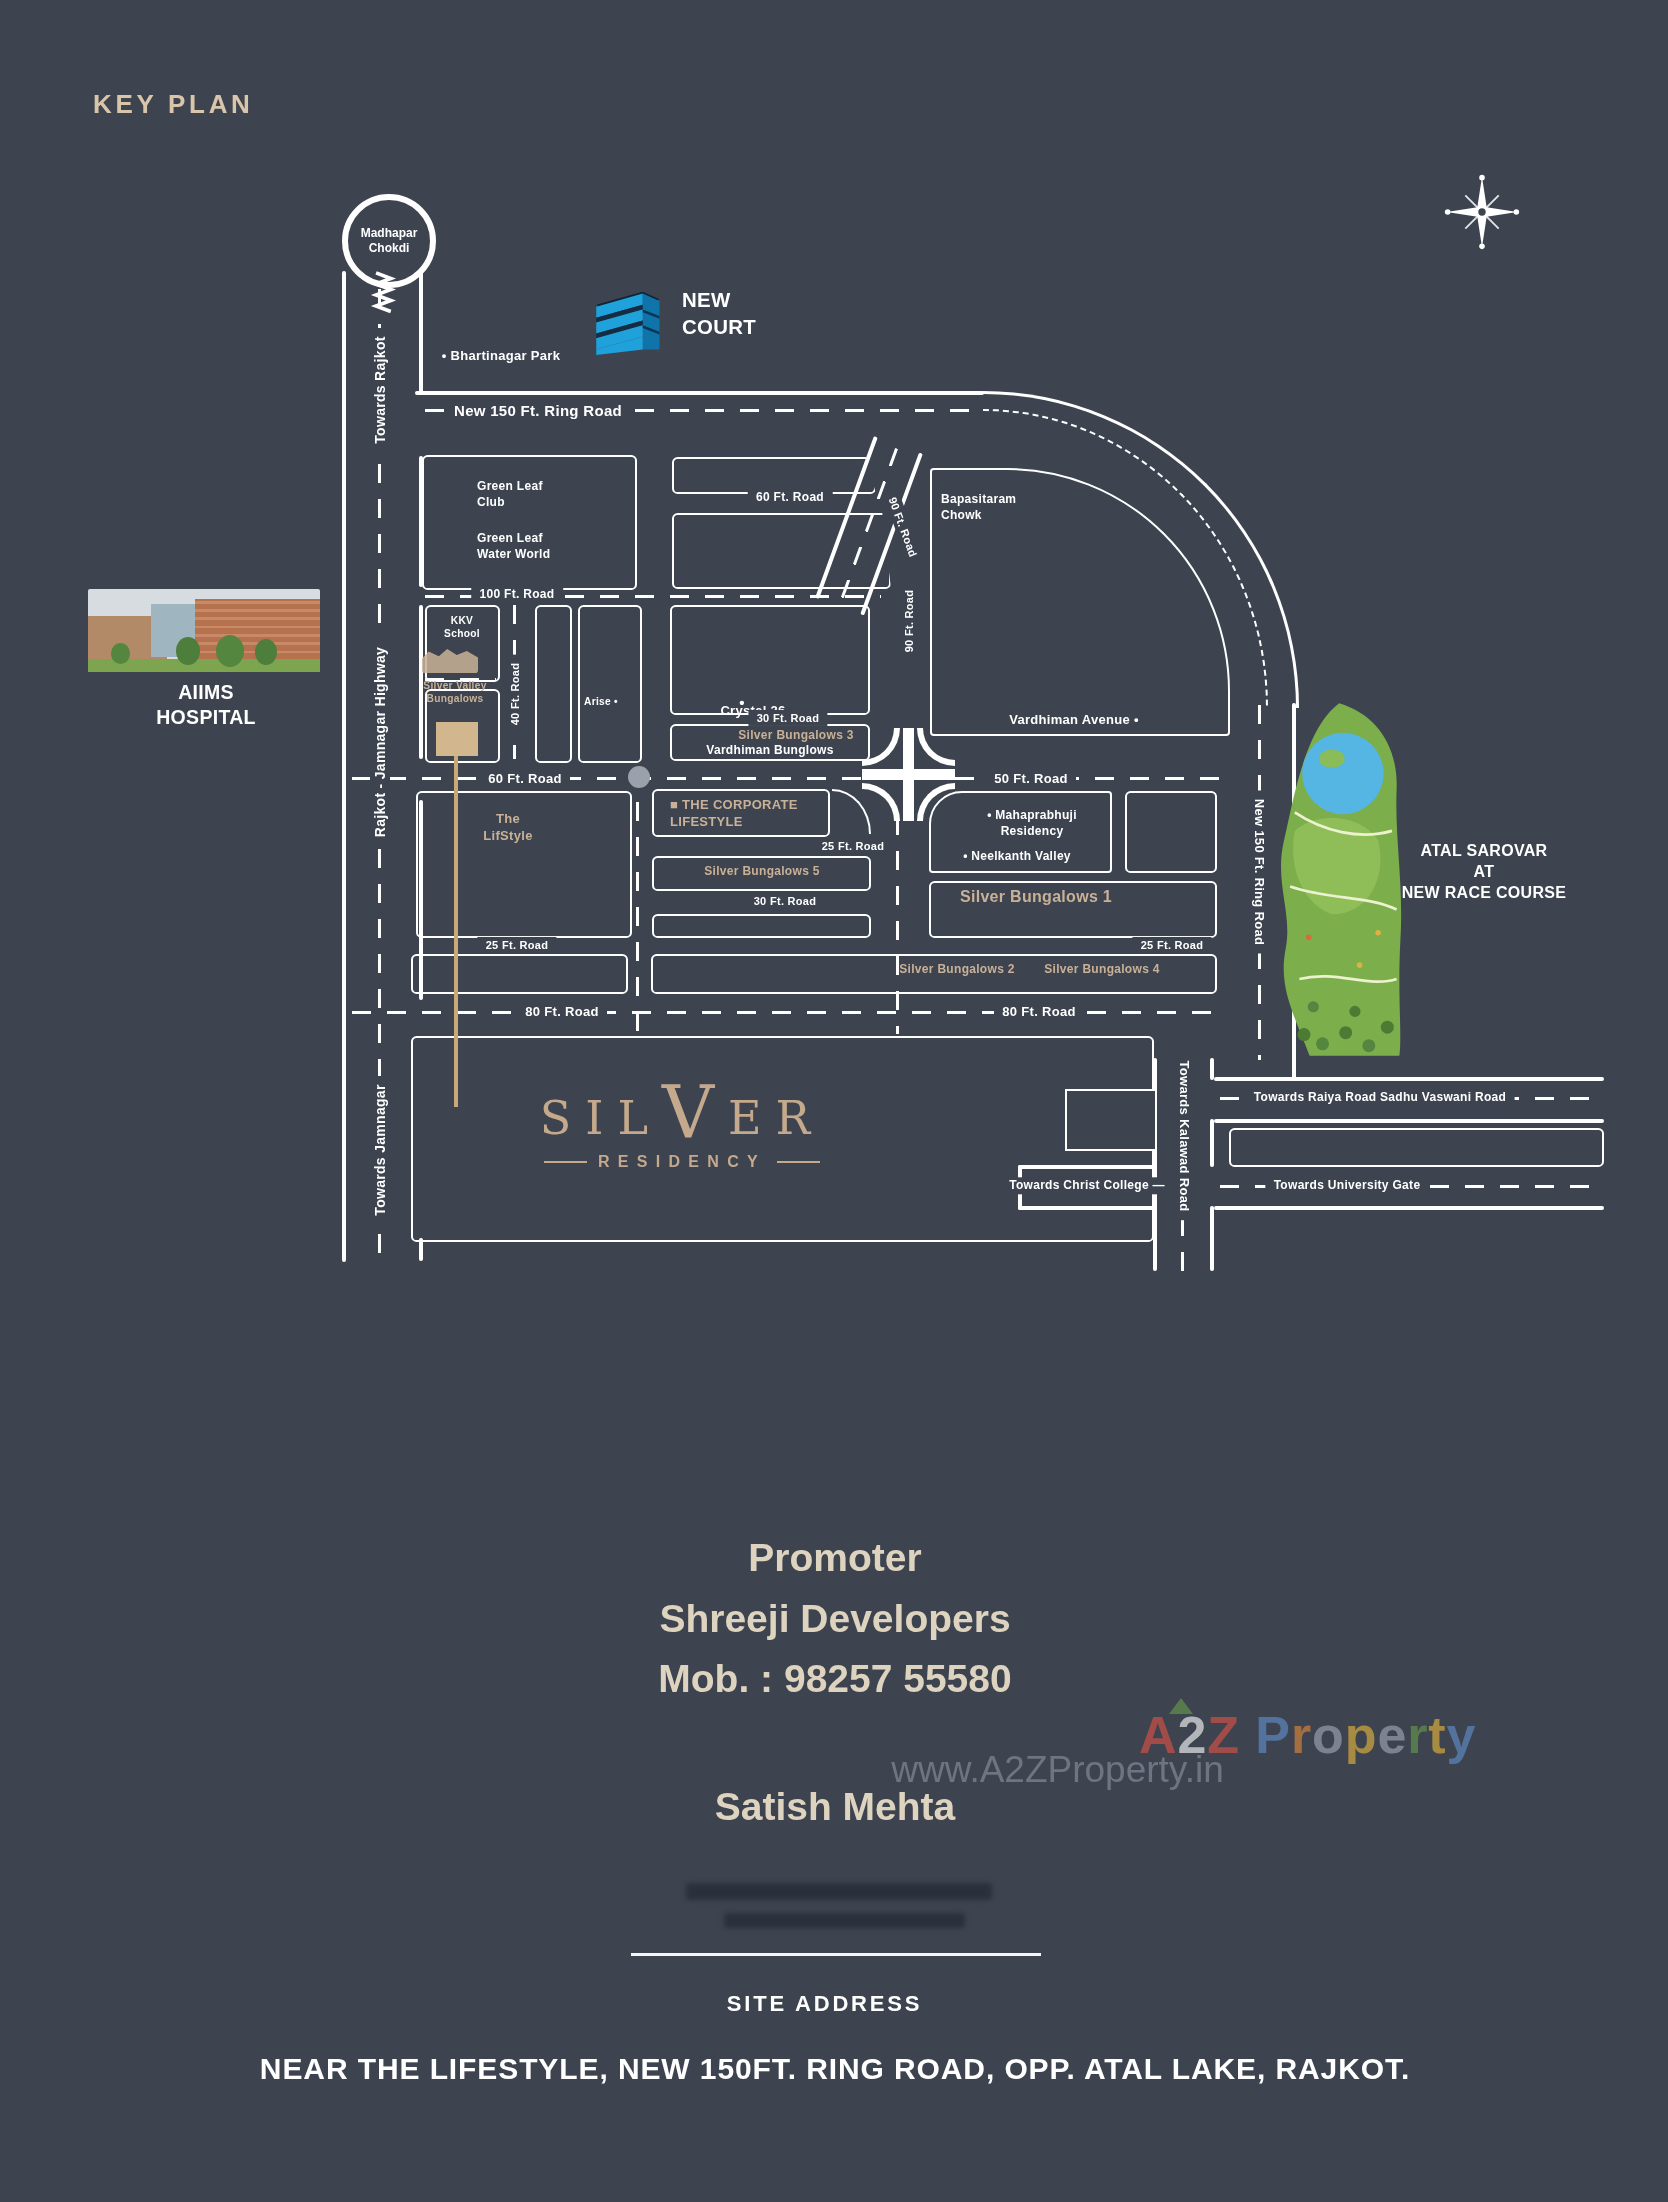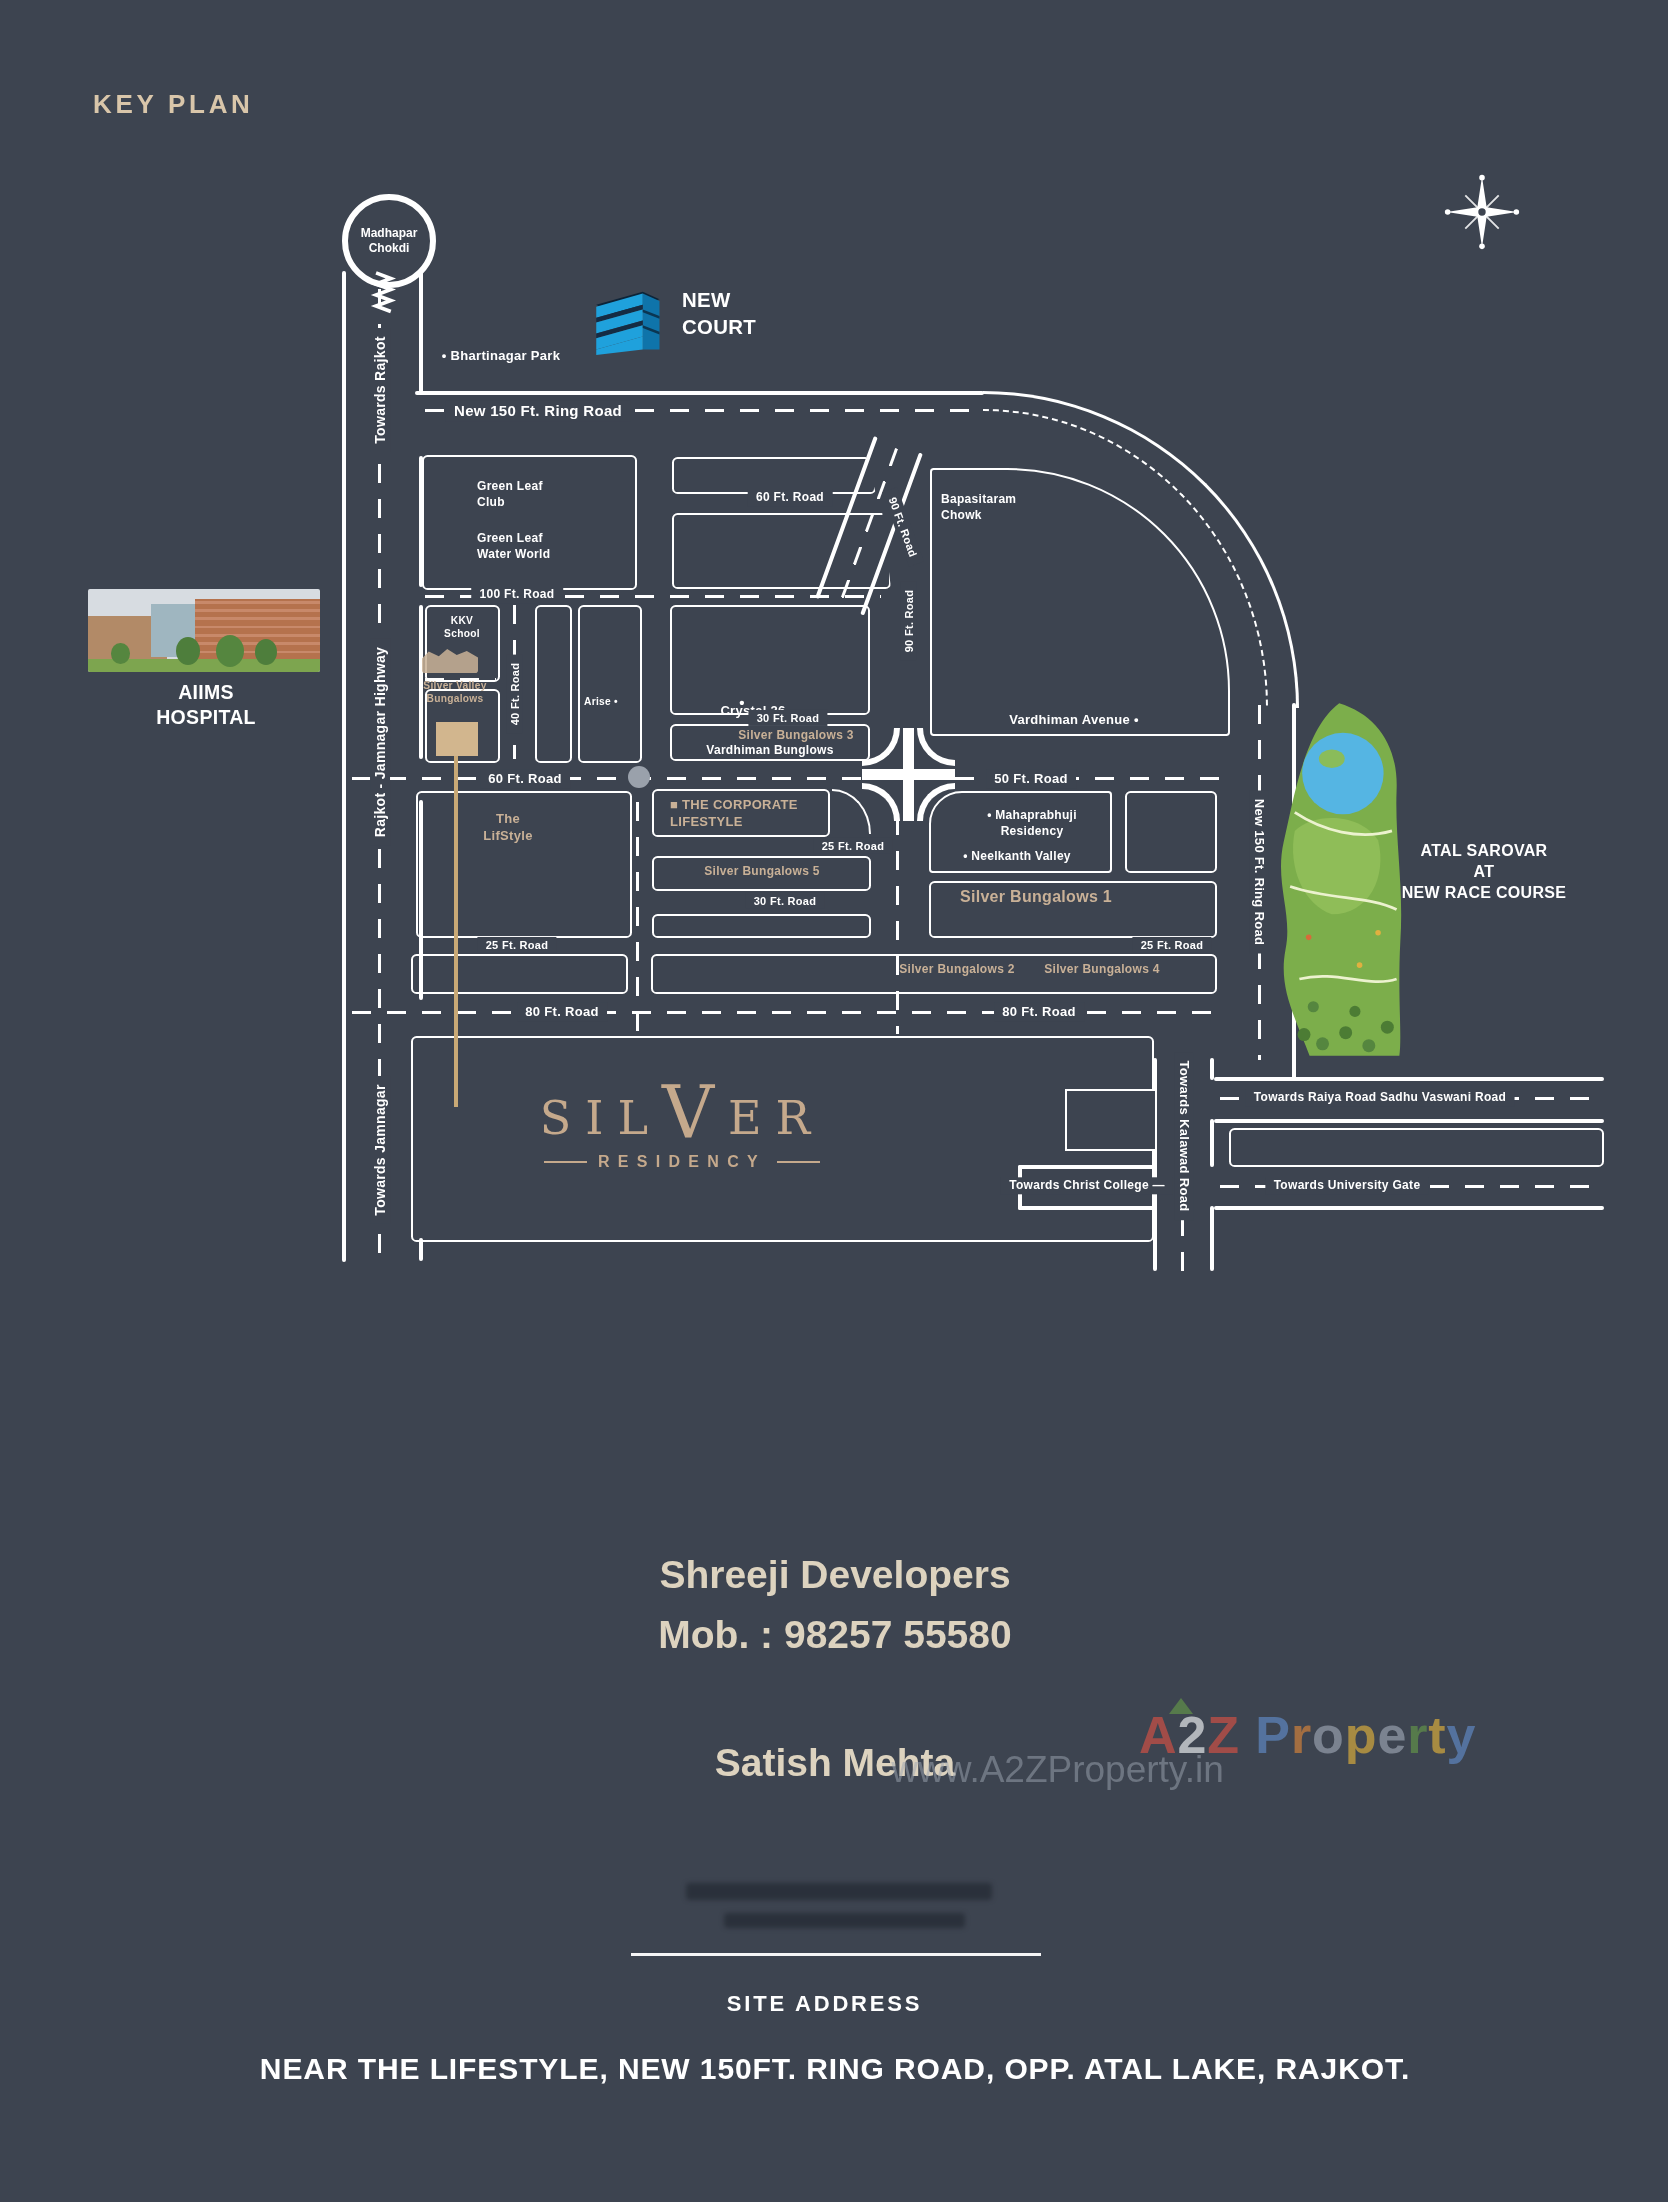--- a/index.html
+++ b/index.html
@@ -294,20 +294,21 @@
       <div class="ml c-w left" style="left: 682px; top: 314px; font-size: 20.4px; transform: translate(0px, -50%);">NEW
 COURT</div>
       <div class="ml c-w" style="left: 206px; top: 705px; font-size: 19.5px; transform: translate(-50%, -50%);">AIIMS
 HOSPITAL</div>
       <div class="ml c-w" style="left: 1484px; top: 872px; font-size: 16px; transform: translate(-50%, -50%);">ATAL SAROVAR
 AT
 NEW RACE COURSE</div>
     </div>
 
   <div id="contact">
+    <div class="l1">Promoter</div>
     <div class="gap"></div>
     <div class="l1">Shreeji Developers</div>
     <div class="gap"></div>
     <div class="l1">Mob. : 98257 55580</div>
     <div class="biggap"></div>
     <div class="gap"></div>
     <div class="l1">Satish Mehta</div>
   </div>
   <div class="smudge" style="left:686px;top:1883px;width:306px;height:16.7px;"></div>
   <div class="smudge" style="left:724px;top:1913px;width:241px;height:15px;"></div>

